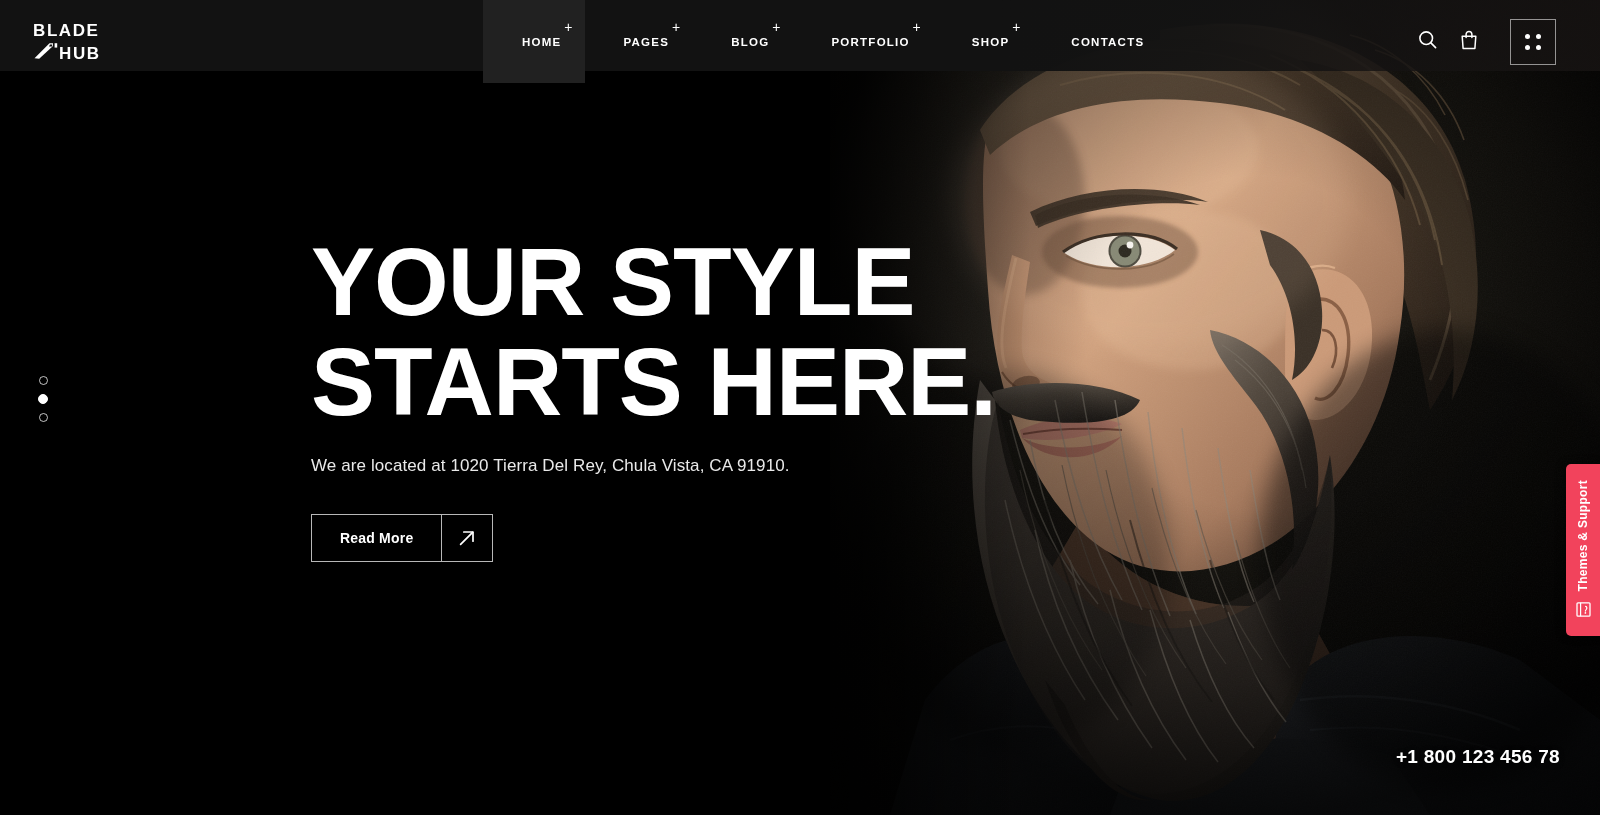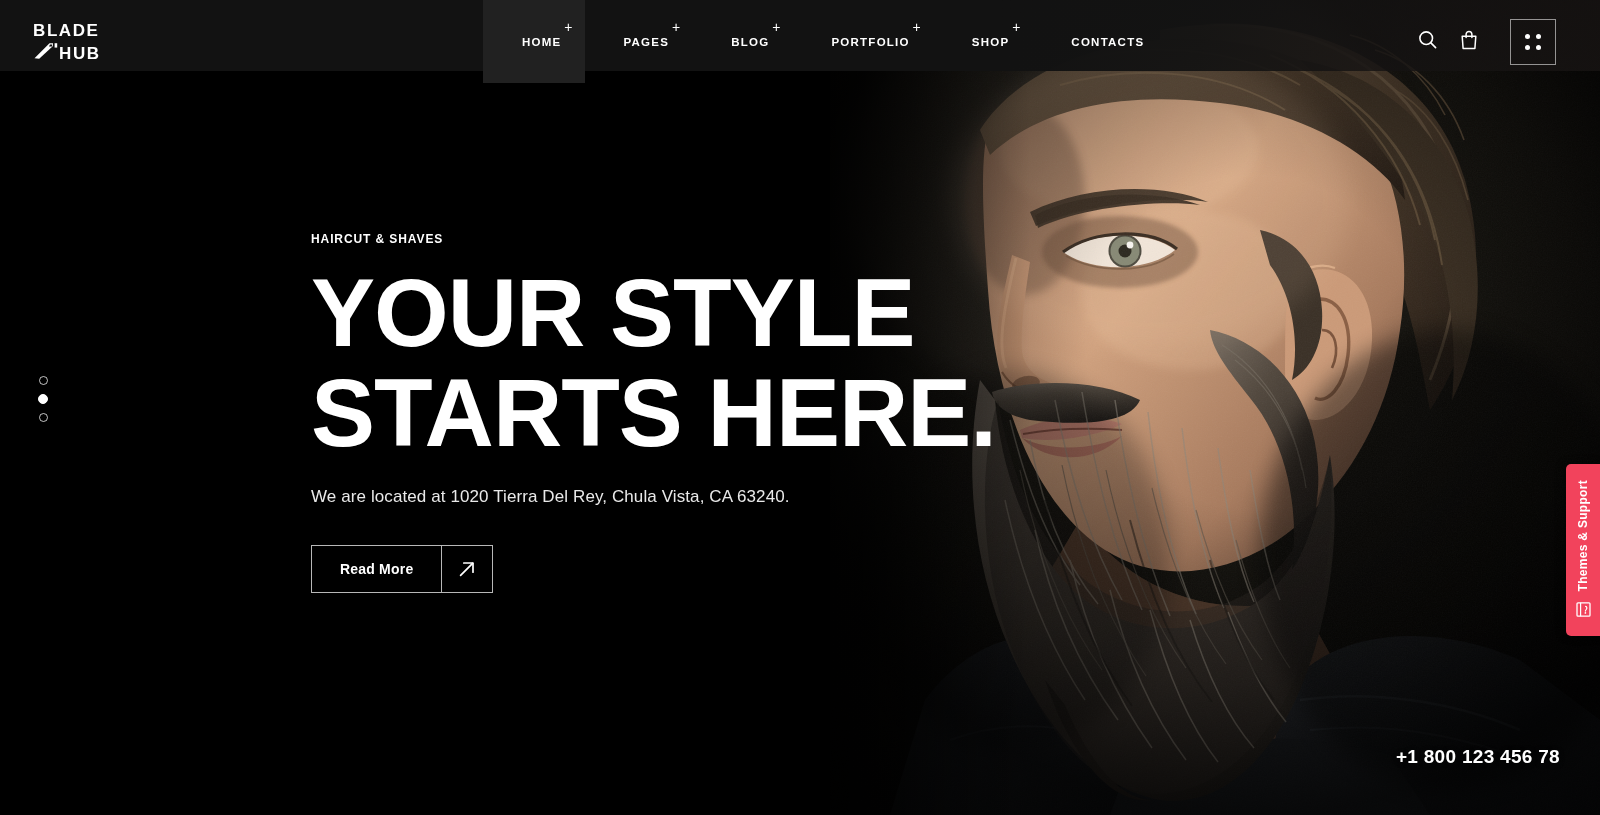--- a/index.html
+++ b/index.html
@@ -575,26 +575,25 @@
     </div>
   </div>
 
   <div class="slider-dots">
     <span class="sdot"></span>
     <span class="sdot active"></span>
     <span class="sdot"></span>
   </div>
 
   <div class="hero-content">
-    <div class="eyebrow">HAIRCUT &amp; SHAVES</div>
     <h1 class="headline">
       <span class="l1">YOUR STYLE</span>
       <span class="l2">STARTS HERE.</span>
     </h1>
-    <p class="subline">We are located at 1020 Tierra Del Rey, Chula Vista, CA 63240.</p>
+    <p class="subline">We are located at 1020 Tierra Del Rey, Chula Vista, CA 91910.</p>
 
     <div class="cta">
       <span class="cta-label">Read More</span>
       <span class="cta-arrow">
         <svg width="18" height="18" viewBox="0 0 18 18" xmlns="http://www.w3.org/2000/svg">
           <line x1="2.6" y1="15.4" x2="14.6" y2="3.4" stroke="#ffffff" stroke-width="1.7" stroke-linecap="round"></line>
           <polyline points="5.8,3.0 15.0,3.0 15.0,12.2" fill="none" stroke="#ffffff" stroke-width="1.7" stroke-linecap="round" stroke-linejoin="round"></polyline>
         </svg>
       </span>
     </div>

